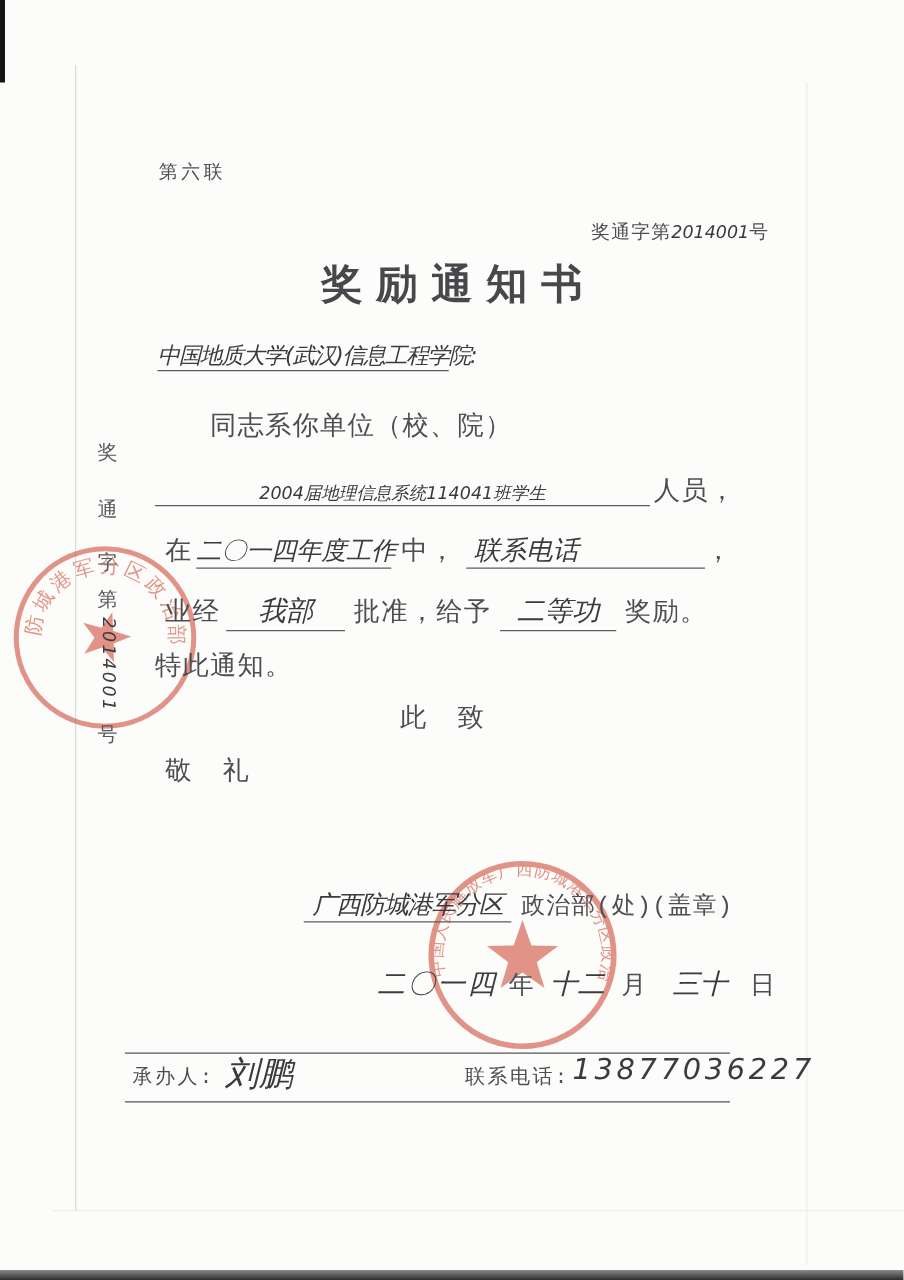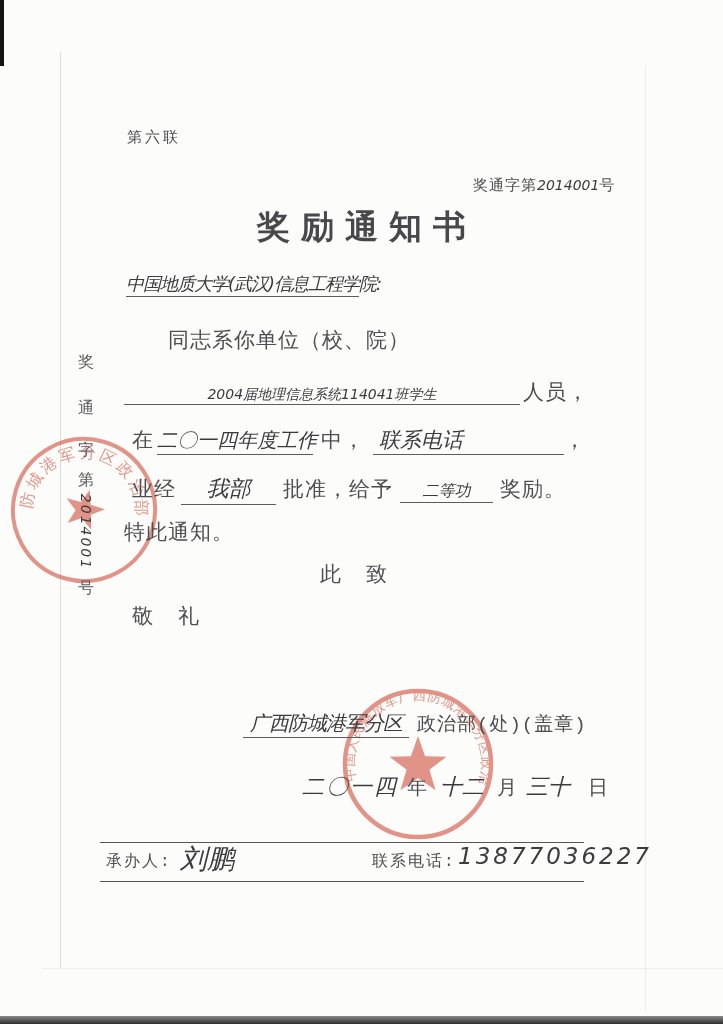--- a/index.html
+++ b/index.html
@@ -101,41 +101,41 @@
       <span class="fill hand" style="width:156px;font-size:20px;margin-left:3px">二〇一四年度工作</span>
       <span class="printed" style="font-size:21px;margin-left:8px">中，</span>
       <span class="fill hand" style="width:185px;font-size:21px;text-align:left;padding-left:6px;margin-left:8px">联系电话</span>
       <span class="printed" style="font-size:21px">，</span>
     </div>
 
     <div class="abs row" style="left:132px;top:474px">
       <span class="printed" style="font-size:21px">业经</span>
       <span class="fill hand" style="width:95px;font-size:22px;margin-left:5px">我部</span>
       <span class="printed" style="font-size:21px;margin-left:7px">批准，给予</span>
-      <span class="fill hand" style="width:93px;font-size:16px;margin-left:7px">二等功</span>
+      <span class="fill hand" style="width:93px;font-size:22px;margin-left:7px">二等功</span>
       <span class="printed" style="font-size:21px;margin-left:7px">奖励。</span>
     </div>
 
     <div class="abs printed" style="left:124px;top:518px;font-size:21px">特此通知。</div>
 
     <div class="abs printed" style="left:320px;top:560px;font-size:21px;letter-spacing:2px">此　致</div>
 
     <div class="abs printed" style="left:132px;top:602px;font-size:21px;letter-spacing:2px">敬　礼</div>
 
     <div class="abs row" style="left:243px;top:710px">
       <span class="fill hand" style="width:166px;font-size:20px;letter-spacing:-1px">广西防城港军分区</span>
       <span class="printed" style="font-size:19px;margin-left:8px">政治部(处)(盖章)</span>
     </div>
 
     <div class="abs row" style="left:302px;top:772px">
       <span class="hand" style="font-size:22px;letter-spacing:2px">二〇一四</span>
       <span class="printed" style="font-size:20px;margin-left:9px">年</span>
       <span class="hand" style="font-size:22px;margin-left:12px">十二</span>
       <span class="printed" style="font-size:20px;margin-left:13px">月</span>
-      <span class="hand" style="font-size:22px;margin-left:8px">三十</span>
+      <span class="hand" style="font-size:22px;margin-left:20px">三十</span>
       <span class="printed" style="font-size:20px;margin-left:18px">日</span>
     </div>
 
     <div class="abs hline" style="left:100px;top:842px;width:484px"></div>
     <div class="abs hline" style="left:100px;top:881px;width:484px"></div>
 
     <div class="abs printed" style="left:106px;top:851px;font-size:16px;letter-spacing:2px">承办人:</div>
     <div class="abs hand" style="left:180px;top:841px;font-size:27px">刘鹏</div>
     <div class="abs printed" style="left:372px;top:851px;font-size:16px;letter-spacing:2px">联系电话:</div>
     <div class="abs hand" style="left:458px;top:843px;font-size:23px;letter-spacing:3px">13877036227</div>

